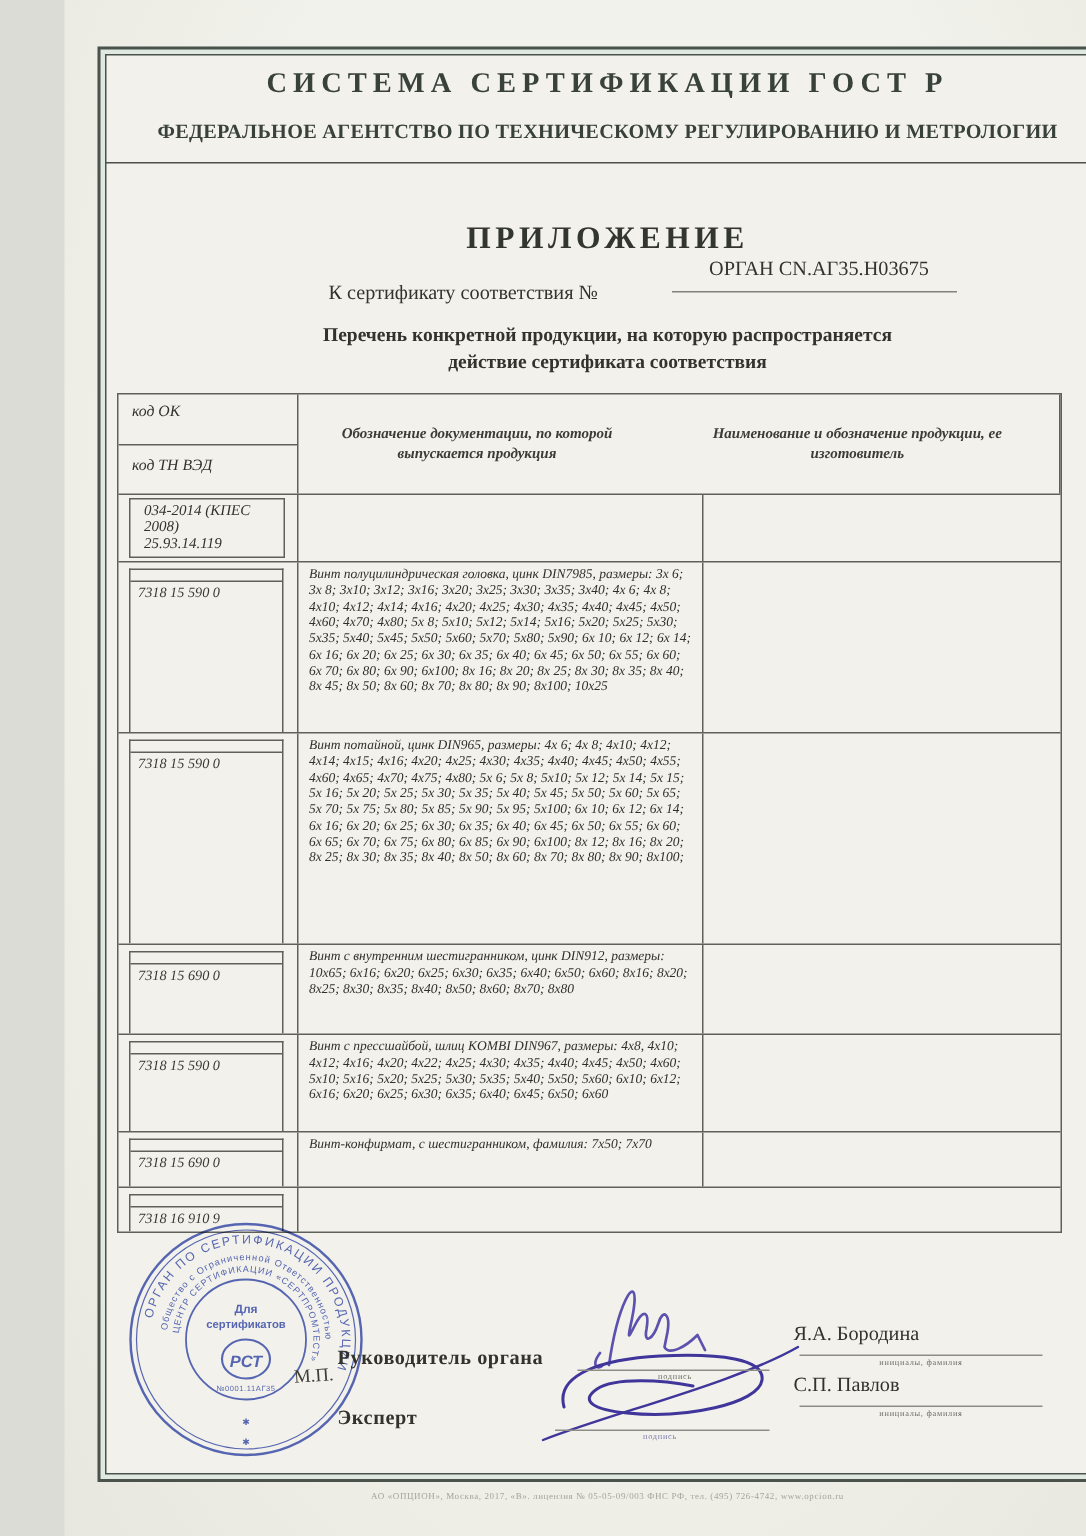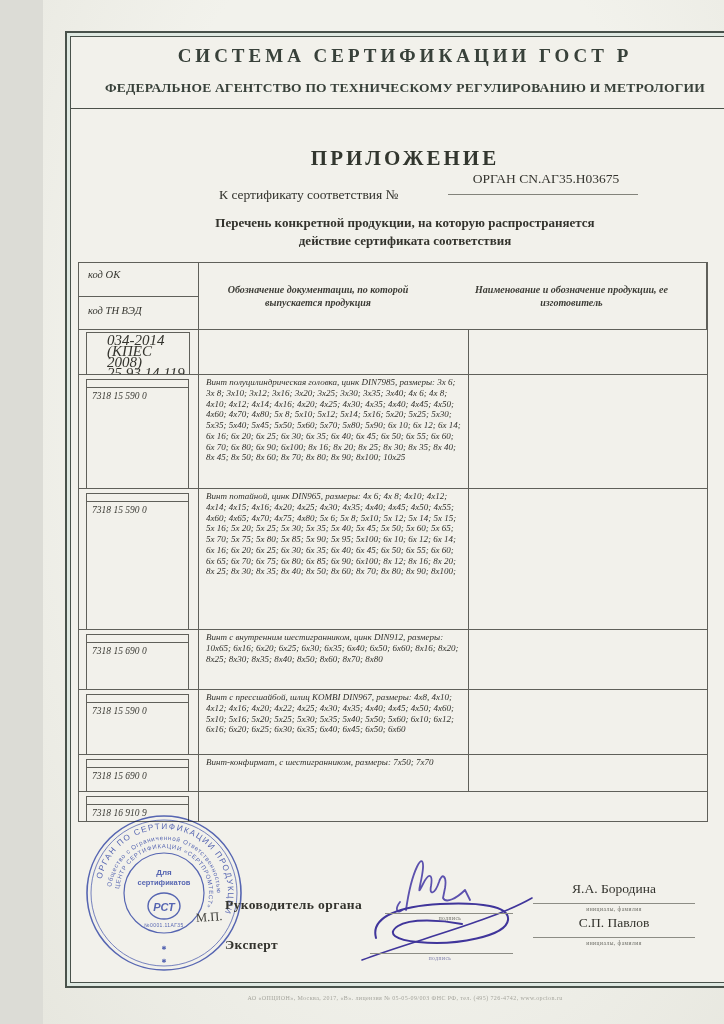--- a/index.html
+++ b/index.html
@@ -43,39 +43,39 @@
   .c2 { width:270px; border-right:1px solid #60605a; }
   .c3 { flex:1; }
   .c1top { height:34px; border-bottom:1px solid #60605a; padding:6px 0 0 9px;
     font-size:10.5px; box-sizing:border-box; }
   .c1bot { padding:8px 0 0 9px; font-size:10.5px; }
   .hmid, .hdoc { display:flex; align-items:center; justify-content:center;
     text-align:center; font-size:10px; font-weight:bold; line-height:13px; color:#3c3c36; }
   .hmid { padding:0 34px; } .hdoc { padding:0 22px; }
   .coderow { height:45px; }
   .class-box { margin:2px 8px 0 7px; border:1px solid #60605a;
-    padding:2px 4px 3px 20px; font-size:15px; line-height:11px; }
+    padding:2px 4px 3px 9px; font-size:10px; line-height:11px; }
   .class-strip { margin:2px 8px 0 7px; height:8px; border:1px solid #60605a; }
   .code-box { position:absolute; left:7px; right:9px; top:4px; bottom:0;
     border:1px solid #60605a; border-bottom:none; }
   .code-strip { height:7px; border-bottom:1px solid #60605a; }
   .code-text { padding:3px 5px; font-size:9.5px; color:#3a3a34; }
   .cell-name { padding:2px 7px; font-size:9px; line-height:10.75px; color:#30302b; }
 
   .sig-label { font-size:13.5px; font-weight:bold; letter-spacing:0.4px; color:#33332d; }
   .lbl-head { left:182px; top:897px; }
   .lbl-expert { left:182px; top:937px; }
   .mp { left:153px; top:910px; font-size:12.5px; color:#3f3f3a; transform:rotate(-4deg); }
   .sig-line { border-top:1px solid #8d8d85; }
   .line1 { left:342px; top:913px; width:128px; }
   .line2 { left:327px; top:953px; width:143px; }
   .tiny-cap { font-size:5.5px; color:#6b6b64; text-align:center; letter-spacing:0.5px; }
   .cap1 { left:362px; top:915px; width:90px; }
   .cap2 { left:352px; top:955px; width:90px; color:#7a7aaa; }
-  .names { left:486px; width:170px; text-align:center; }
+  .names { left:486px; width:170px; text-align:left; }
   .nm1 { top:881px; font-size:13.5px; }
   .nm2 { top:915px; font-size:13.5px; }
   .nline1 { left:490px; top:903px; width:162px; }
   .nline2 { left:490px; top:937px; width:162px; }
   .ncap1 { left:490px; top:906px; width:162px; }
   .ncap2 { left:490px; top:940px; width:162px; }
 
   .stamp-svg { left:40px; top:812px; mix-blend-mode:multiply; opacity:0.88; }
   .sign-svg { left:315px; top:838px; mix-blend-mode:multiply; }
 
@@ -170,21 +170,21 @@
       <div class="cell c3"></div>
     </div>
 
     <div class="trow" style="height:37px">
       <div class="cell c1">
         <div class="code-box">
           <div class="code-strip"></div>
           <div class="code-text">7318 15 690 0</div>
         </div>
       </div>
-      <div class="cell c2 cell-name">Винт-конфирмат, с шестигранником, размеры: 7х50; 7х70</div>
+      <div class="cell c2 cell-name">Винт-конфирмат, с шестигранником, фамилия: 7х50; 7х70</div>
       <div class="cell c3"></div>
     </div>
 
     <div class="trow" style="height:29px">
       <div class="cell c1">
         <div class="code-box">
           <div class="code-strip"></div>
           <div class="code-text">7318 16 910 9</div>
         </div>
       </div>

